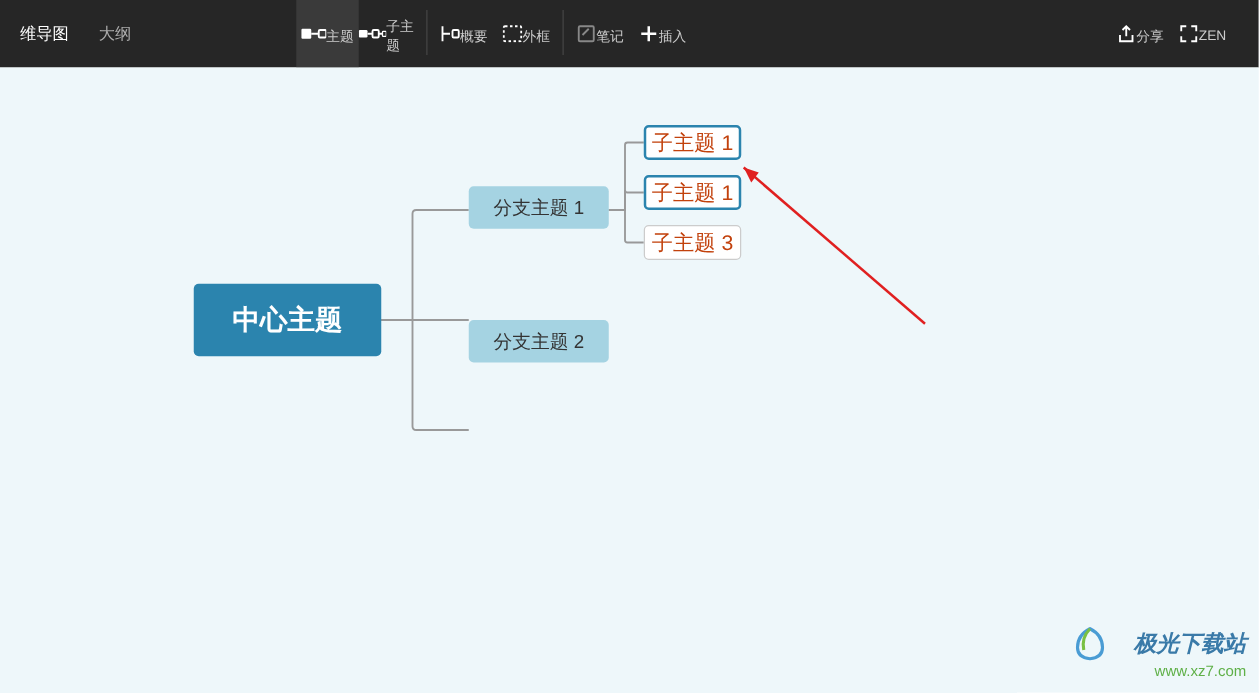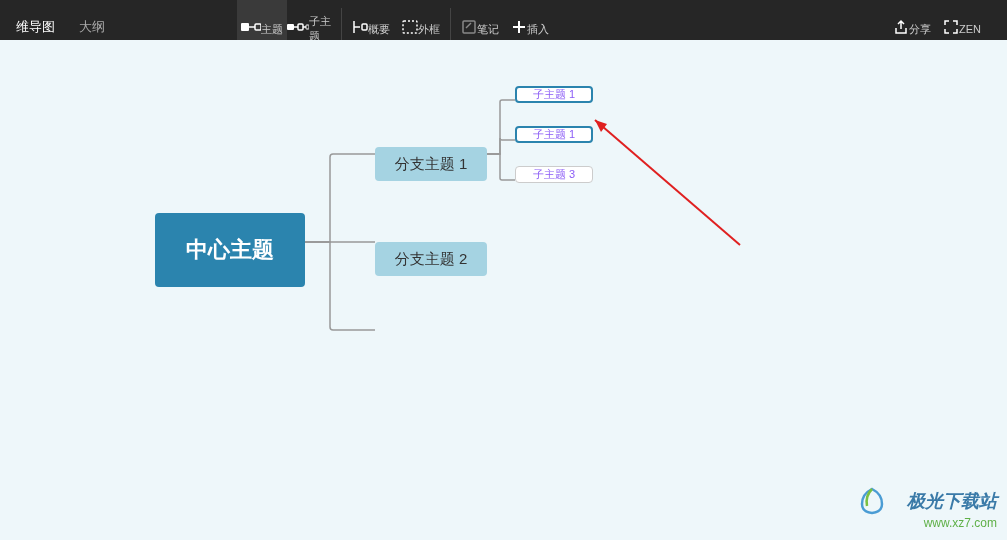--- a/index.html
+++ b/index.html
@@ -1,37 +1,37 @@
 <!DOCTYPE html>
 <html><head>
   <meta charset="utf-8">
   <style>
     * { margin: 0; padding: 0; box-sizing: border-box; }
     body { font-family: "Microsoft YaHei", Arial, sans-serif; width: 1007px; height: 554px; overflow: hidden; position: relative; }
     
-    .toolbar { background: #262626; height: 40px; display: flex; align-items: flex-start; color: #fff; }
+    .toolbar { background: #262626; height: 54px; display: flex; align-items: flex-start; color: #fff; }
     .tab-group { display: flex; align-items: center; height: 54px; padding-left: 4px; }
     .tab { padding: 0 12px; font-size: 13px; color: #aaa; cursor: pointer; }
     .tab.active { color: #fff; }
     
     .tool-group { display: flex; margin-left: 120px; }
     .tool-item { width: 50px; height: 54px; display: flex; flex-direction: row; align-items: center; justify-content: center; cursor: pointer; position: relative; }
     .tool-item .icon { height: 24px; display: flex; align-items: center; justify-content: center; }
     .tool-item .label { font-size: 11px; color: #ccc; margin-top: 4px; }
     .tool-sep { width: 1px; background: #444; margin: 8px 4px; height: 36px; }
     .tool-item.highlight { background: #3a3a3a; }
     
     .tool-right { margin-left: auto; display: flex; margin-right: 20px; }
     
     .canvas { background: #eef7fa; height: 500px; position: relative; overflow: hidden; }
     
     .node { position: absolute; display: flex; align-items: center; justify-content: center; border-radius: 4px; font-size: 14px; }
-    .central { background: #2b84ae; color: #fff; width: 150px; height: 74px; font-size: 22px; font-weight: bold; left: 155px; top: 173px; }
+    .central { background: #2b84ae; color: #fff; width: 150px; height: 58px; font-size: 22px; font-weight: bold; left: 155px; top: 173px; }
     .branch { background: #a5d3e2; color: #333; width: 112px; height: 34px; font-size: 15px; }
-    .sub { background: #fff; border: 1px solid #ccc; color: #8b5cf6; width: 78px; height: 17px; font-size: 11px; }
+    .sub { background: #fff; border: 1px solid #ccc; color: #c2410c; width: 78px; height: 28px; font-size: 17px; }
     .sub.selected { border: 2px solid #2b84ae; }
     
     .connector { position: absolute; stroke: #999; stroke-width: 1.5; fill: none; }
     
     .arrow-annotation { position: absolute; }
     
     .watermark { position: absolute; right: 10px; bottom: 10px; text-align: right; }
     .watermark .logo { display: flex; align-items: center; gap: 20px; margin-top: 43px; }
     .watermark .logo-icon { width: 30px; height: 30px; }
     .watermark .logo-text { font-size: 18px; color: #3a7aa8; font-style: italic; font-weight: bold; }
@@ -133,21 +133,21 @@
     <path d="M305 202 L330 202 L330 117 Q330 114 333 114 L375 114"></path>
     <path d="M305 202 L375 202"></path>
     <path d="M305 202 L330 202 L330 287 Q330 290 333 290 L375 290"></path>
     <path d="M487 114 L500 114 L500 62 Q500 60 502 60 L515 60"></path>
     <path d="M487 114 L500 114 L500 98 Q500 100 502 100 L515 100"></path>
     <path d="M487 114 L500 114 L500 138 Q500 140 502 140 L515 140"></path>
   </svg>
 
   <div class="node central">中心主题</div>
 
-  <div class="node branch" style="left:375px;top:107px">分支主题 1</div>
+  <div class="node branch" style="left:375px;top:95px">分支主题 1</div>
   <div class="node branch" style="left:375px;top:202px">分支主题 2</div>
 
   <div class="node sub selected" style="left:515px;top:46px">子主题 1</div>
   <div class="node sub selected" style="left:515px;top:86px">子主题 1</div>
   <div class="node sub" style="left:515px;top:126px">子主题 3</div>
 
   <svg class="arrow-annotation" style="left:585px;top:70px" width="160" height="140">
     <line x1="155" y1="135" x2="10" y2="10" stroke="#e02020" stroke-width="2"></line>
     <polygon points="10,10 22,14 16,22" fill="#e02020"></polygon>
   </svg>

